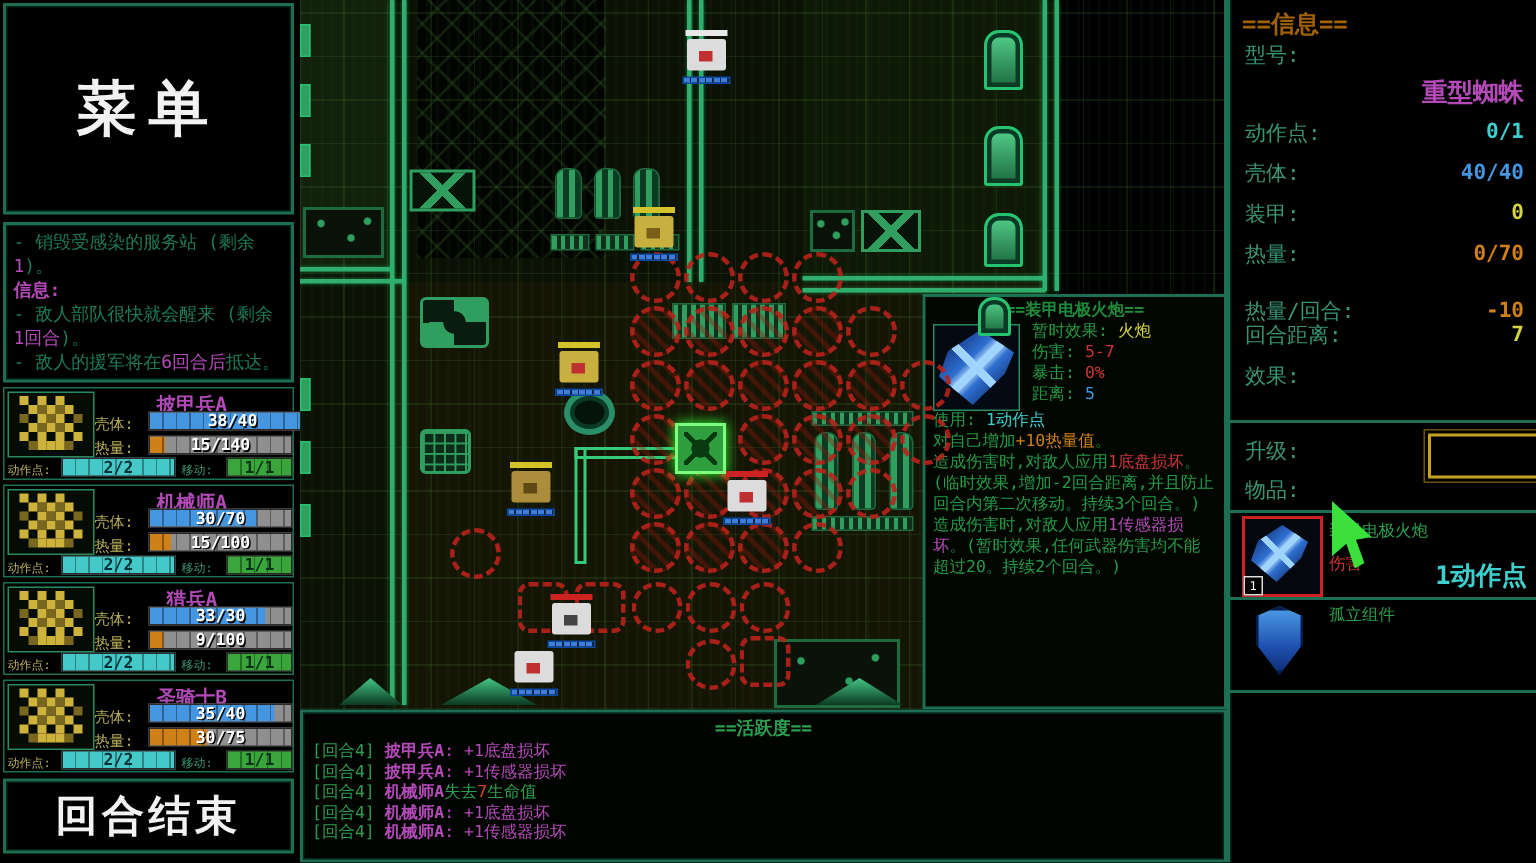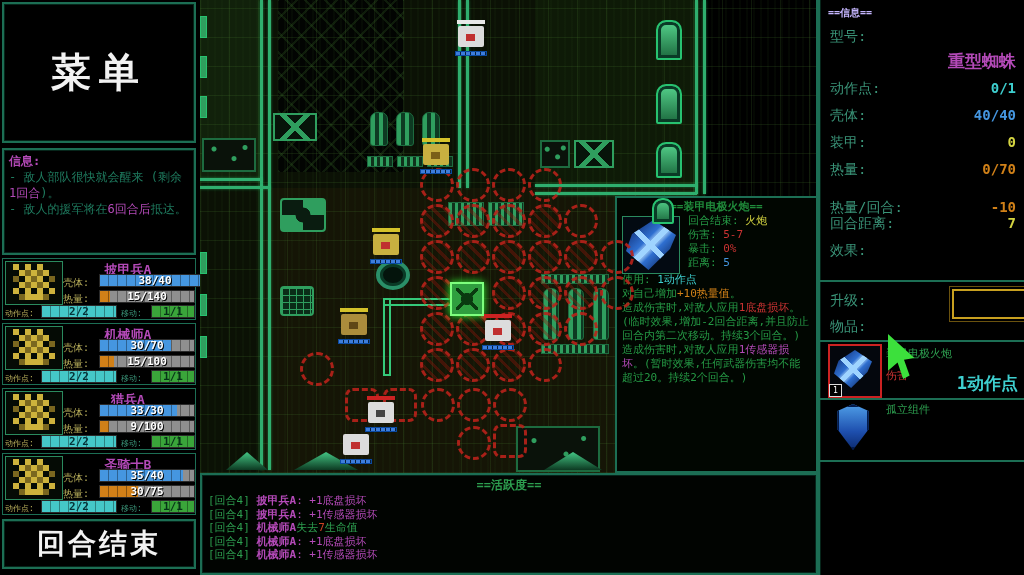--- a/index.html
+++ b/index.html
@@ -92,21 +92,21 @@
 
   
   .log{left:200px;top:473px;width:618px;height:102px;border:2px solid #1c6e54;background:#010401;box-shadow:inset 0 0 0 1px #06251a;padding:2px 6px;}
   .log-title{text-align:center;color:#2d9e4f;font-size:12px;font-weight:bold;}
   .log-line{font-size:11px;line-height:13.5px;}
   .lg-turn{color:#2d9e4f;} .lg-name{color:#b44ab8;font-weight:bold;}
   .lg-mag{color:#b44ab8;} .lg-grn{color:#2d9e4f;} .lg-num{color:#cc4422;}
 
   
   .rpanel{left:818px;top:0;width:206px;height:575px;border-left:2px solid #1c6e54;box-shadow:inset 1px 0 0 #06251a;background:#000;}
-  .rp-title{position:absolute;left:8px;top:6px;color:#c4b5fd;font-size:10px;font-weight:bold;}
+  .rp-title{position:absolute;left:8px;top:6px;color:#a16207;font-size:16px;font-weight:bold;}
   .rp-label{color:#3a9478;font-size:14px;}
   .rp-row{position:absolute;left:10px;right:8px;height:20px;}
   .rp-row .lab{float:left;} .rp-row .val{float:right;font-weight:bold;font-size:14px;}
   .model-val{position:absolute;right:8px;top:50px;color:#b44ab8;font-size:17px;font-weight:bold;}
   .divider{position:absolute;left:0;right:0;height:2px;background:#1c6e54;}
   .upg-slot{position:absolute;left:132px;top:289px;width:84px;height:26px;border:2px solid #c8a020;outline:1px solid #6a520e;outline-offset:2px;background:#000;}
   .item-zone{position:absolute;left:0;right:0;border-top:2px solid #1c6e54;border-bottom:2px solid #1c6e54;}
   .islot{position:absolute;width:50px;height:50px;border:2px solid #cc2222;background:#04070d;}
   .islot .ic{position:absolute;left:4px;top:4px;width:38px;height:38px;}
   .badge{position:absolute;left:-1px;bottom:-1px;width:11px;height:11px;border:1px solid #ddd;background:#000;color:#fff;font-size:8px;line-height:11px;text-align:center;}
@@ -119,20 +119,21 @@
     filter:drop-shadow(1px 1px 0 #063) drop-shadow(-1px 1px 0 #063);z-index:50;}
 </style>
 </head>
 <body>
 
 <div class="pnl menu-box">
   <span class="t">菜单</span>
 </div>
 
 <div class="pnl orders-box">
+  <div><span class="txt-d">- 销毁受感染的服务站 (剩余</span><span class="hl-m">1</span><span class="txt-d">)。</span></div>
   <div class="hdr-m">信息:</div>
   <div><span class="txt-d">- 敌人部队很快就会醒来 (剩余</span><span class="hl-m">1回合</span><span class="txt-d">)。</span></div>
   <div><span class="txt-d">- 敌人的援军将在</span><span class="hl-m">6回合后</span><span class="txt-d">抵达。</span></div>
 </div>
 
 <div class="unit-card" style="top:258px">
   <div class="uc-portrait">
       <div class="pxart"></div>
     </div>
   <div class="uc-name">披甲兵A</div>
@@ -258,21 +259,21 @@
   <div class="room room-c" style="left:62px;top:188px;width:436px;height:285px"></div>
   <div class="room black-z" style="left:505px;top:0;width:113px;height:196px"></div>
   <div class="grid"></div>
 
   <div class="tooltip abs">
     <div class="tt-title">==装甲电极火炮==</div>
     <div class="tt-icon">
       <div class="drill" style="position:absolute;inset:3px"></div>
     </div>
     <div class="tt-stats">
-      <div><span>回合结束:</span> <span class="v-yellow">火炮</span></div>
+      <div><span>暂时效果:</span> <span class="v-yellow">火炮</span></div>
       <div><span>伤害:</span> <span class="v-red">5-7</span></div>
       <div><span>暴击:</span> <span class="v-red">0%</span></div>
       <div><span>距离:</span> <span class="v-blue">5</span></div>
     </div>
     <div class="tt-body">
       <div><span>使用:</span> <span class="v-cyan">1动作点</span></div>
       <div><span>对自己增加</span><span class="v-orange">+10热量值</span><span>。</span></div>
       <div><span>造成伤害时,对敌人应用</span><span class="v-red">1底盘损坏</span><span>。(临时效果,增加-2回合距离,并且防止回合内第二次移动。持续3个回合。)</span></div>
       <div><span>造成伤害时,对敌人应用</span><span class="v-mag">1传感器损坏</span><span>。(暂时效果,任何武器伤害均不能超过20。持续2个回合。)</span></div>
     </div>

